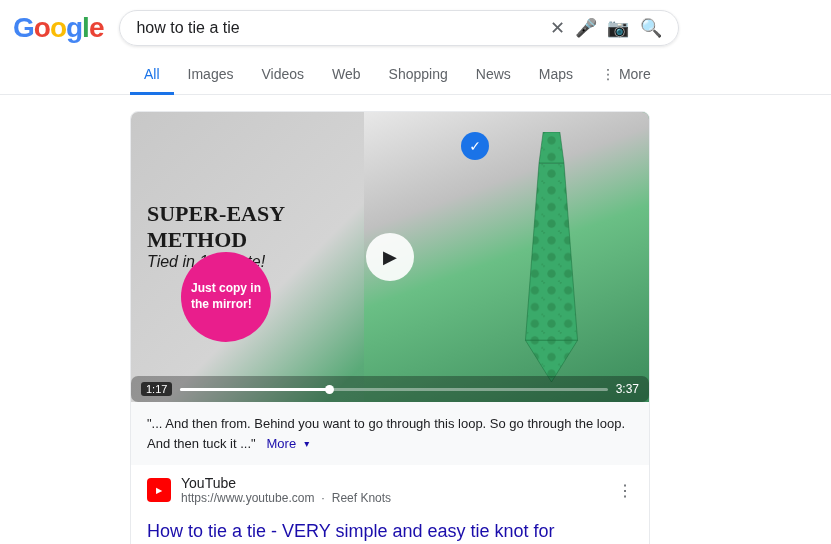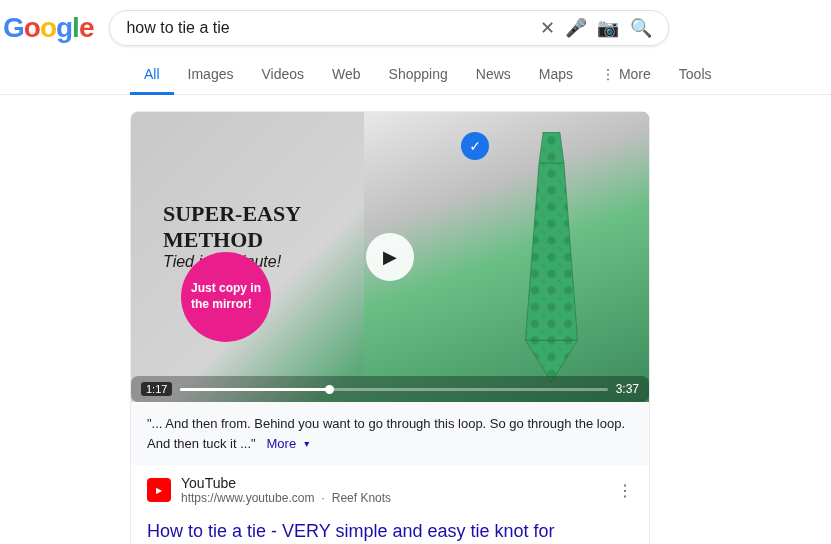--- a/index.html
+++ b/index.html
@@ -1,40 +1,40 @@
 <!DOCTYPE html>
 <html><head>
   <meta charset="utf-8">
   <style>
     * { margin: 0; padding: 0; box-sizing: border-box; }
     body { font-family: Arial, sans-serif; background: #fff; width: 831px; height: 544px; overflow: hidden; }
 
     
-    .header { display: flex; align-items: center; padding: 10px 3px; gap: 16px; }
+    .header { display: flex; align-items: center; padding: 10px 13px; gap: 16px; }
     .logo { display: flex; align-items: center; }
     .logo-text { font-size: 28px; font-weight: bold; letter-spacing: -1px; }
     .logo-g { color: #4285F4; }
     .logo-o1 { color: #EA4335; }
     .logo-o2 { color: #FBBC05; }
     .logo-g2 { color: #4285F4; }
     .logo-l { color: #34A853; }
     .logo-e { color: #EA4335; }
 
     .search-bar {
       display: flex; align-items: center;
       border: 1px solid #dfe1e5; border-radius: 24px;
       padding: 8px 16px; width: 560px; height: 36px;
       box-shadow: 0 1px 3px rgba(0,0,0,0.1);
     }
     .search-input { border: none; outline: none; font-size: 16px; flex: 1; color: #202124; }
     .search-icons { display: flex; align-items: center; gap: 10px; }
     .search-icon-btn { background: none; border: none; cursor: pointer; display: flex; align-items: center; color: #5f6368; font-size: 18px; }
 
     
-    .nav-tabs { display: flex; align-items: flex-start; padding: 0 130px; border-bottom: 1px solid #e8eaed; gap: 0; }
+    .nav-tabs { display: flex; align-items: center; padding: 0 130px; border-bottom: 1px solid #e8eaed; gap: 0; }
     .nav-tab {
       display: flex; align-items: center; padding: 10px 14px;
       font-size: 14px; color: #5f6368; cursor: pointer; text-decoration: none;
       white-space: nowrap; border-bottom: 3px solid transparent; margin-bottom: -1px;
     }
     .nav-tab.active { color: #1a73e8; border-bottom: 3px solid #1a73e8; font-weight: 500; }
     .nav-tools { margin-left: auto; font-size: 14px; color: #5f6368; cursor: pointer; padding: 10px 14px; }
 
     
     .main { padding: 16px 130px; }
@@ -46,21 +46,21 @@
     }
 
     .video-thumbnail {
       position: relative; width: 100%; height: 290px;
       background: linear-gradient(135deg, #c8c8c8 0%, #d4d4d4 40%, #5aaa78 60%, #3d8c5a 100%);
       overflow: hidden; display: flex; align-items: center; justify-content: center;
     }
 
     .thumbnail-text-overlay {
       position: absolute; left: 16px; top: 50%; transform: translateY(-80%);
-      color: #fff; text-align: left; z-index: 2; margin-left: 16px;
+      color: #fff; text-align: left; z-index: 2;
     }
     .thumbnail-text-overlay .title-line1 { font-size: 22px; font-weight: 900; color: #1a1a1a; font-family: Georgia, serif; }
     .thumbnail-text-overlay .title-line2 { font-size: 22px; font-weight: 900; color: #1a1a1a; font-family: Georgia, serif; }
     .thumbnail-text-overlay .subtitle { font-size: 16px; font-style: italic; color: #1a1a1a; }
 
     .pink-circle {
       position: absolute; left: 50px; bottom: 60px; z-index: 3;
       width: 90px; height: 90px; border-radius: 50%;
       background: #e91e8c;
       display: flex; align-items: center; justify-content: center;
@@ -162,21 +162,20 @@
 
 <nav class="nav-tabs">
   <a class="nav-tab active" href="#">All</a>
   <a class="nav-tab" href="#">Images</a>
   <a class="nav-tab" href="#">Videos</a>
   <a class="nav-tab" href="#">Web</a>
   <a class="nav-tab" href="#">Shopping</a>
   <a class="nav-tab" href="#">News</a>
   <a class="nav-tab" href="#">Maps</a>
   <a class="nav-tab" href="#">⋮ More</a>
-  <div class="nav-tools">Tools</div>
 </nav>
 
 <div class="main">
   <div class="video-card">
 
     <div class="video-thumbnail">
 
       <div class="shirt-area"></div>
       <div class="tie-area"></div>
 

